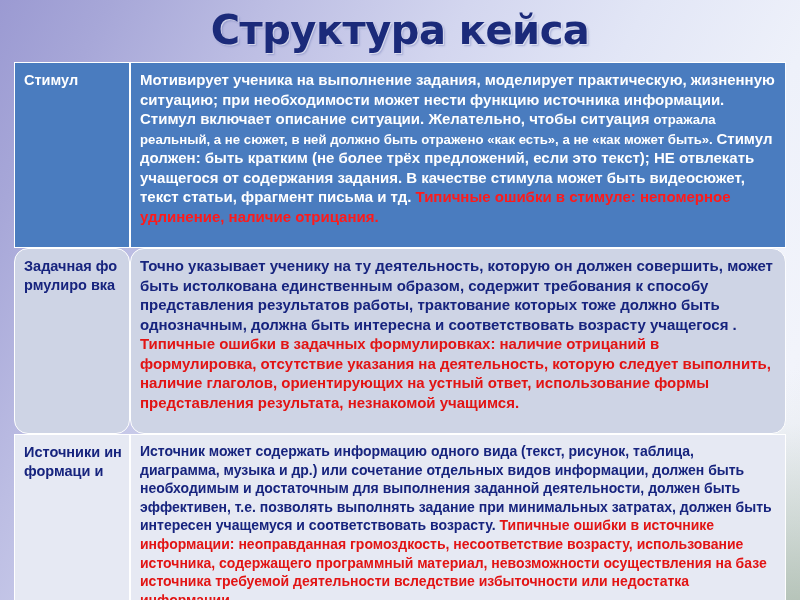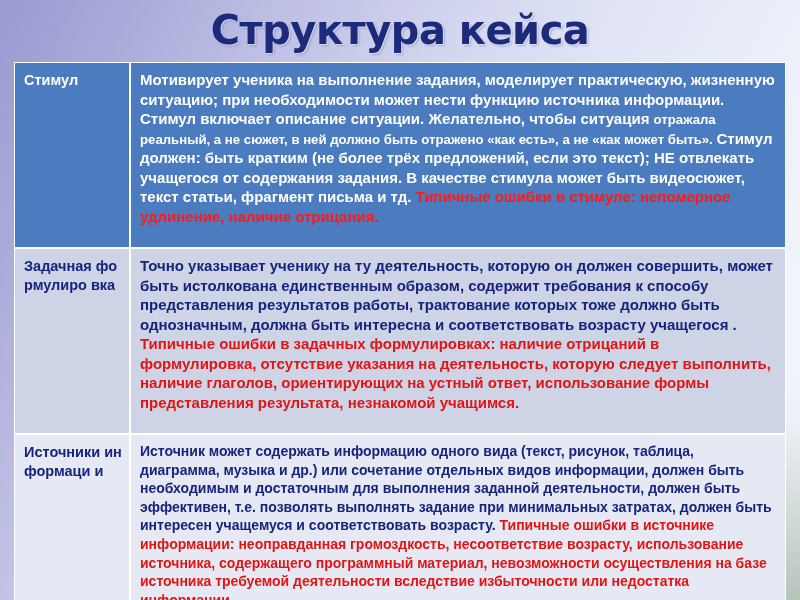--- a/index.html
+++ b/index.html
@@ -92,20 +92,21 @@
     background: #4a7cbf;
   }
   .row-stimul .cell-label { color: #ffffff; }
   .row-stimul .cell-body  { color: #ffffff; }
   .row-stimul .err        { color: #ff1a1a; }
   .row-stimul .small      { font-size: 13.2px; }
 
   
   .row-task td {
     background: #ced4e5;
+    border-radius: 14px;
   }
   .row-task .cell-label { color: #17247e; }
   .row-task .cell-body  { color: #17247e; }
   .row-task .err        { color: #e21414; }
 
   
   .row-source td {
     background: #e6e9f3;
   }
   .row-source .cell-label { color: #17247e; }

